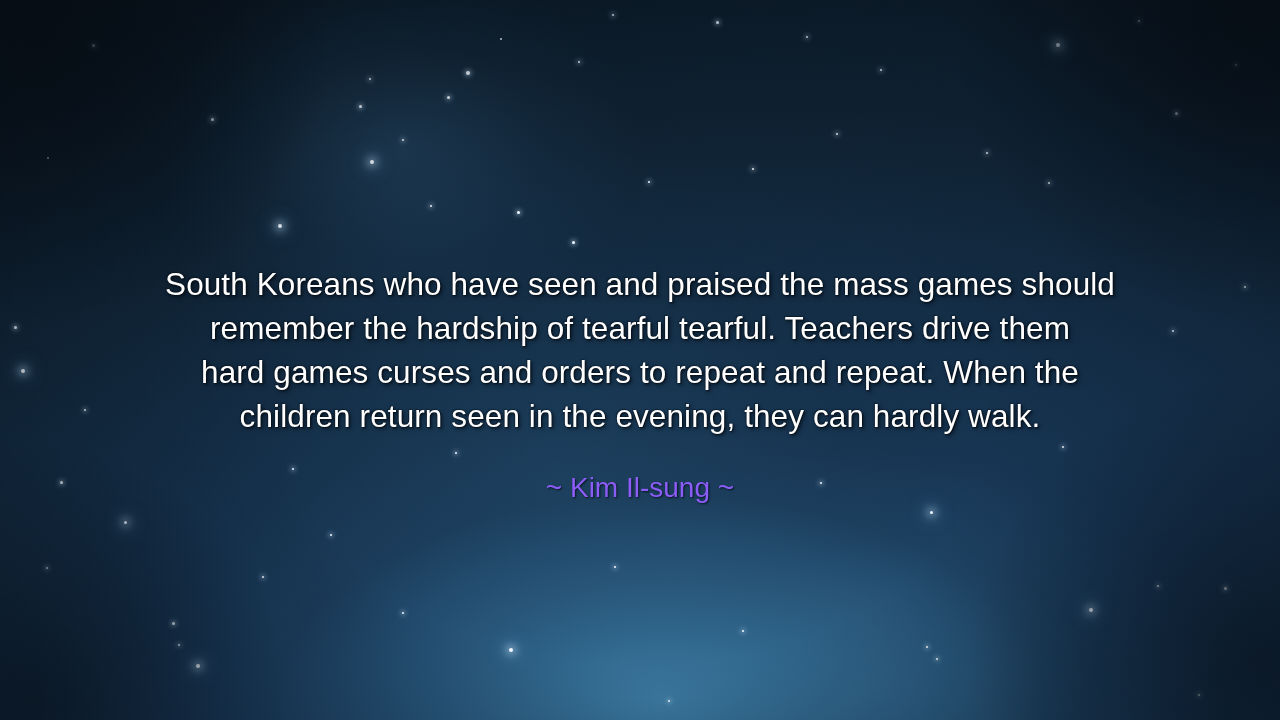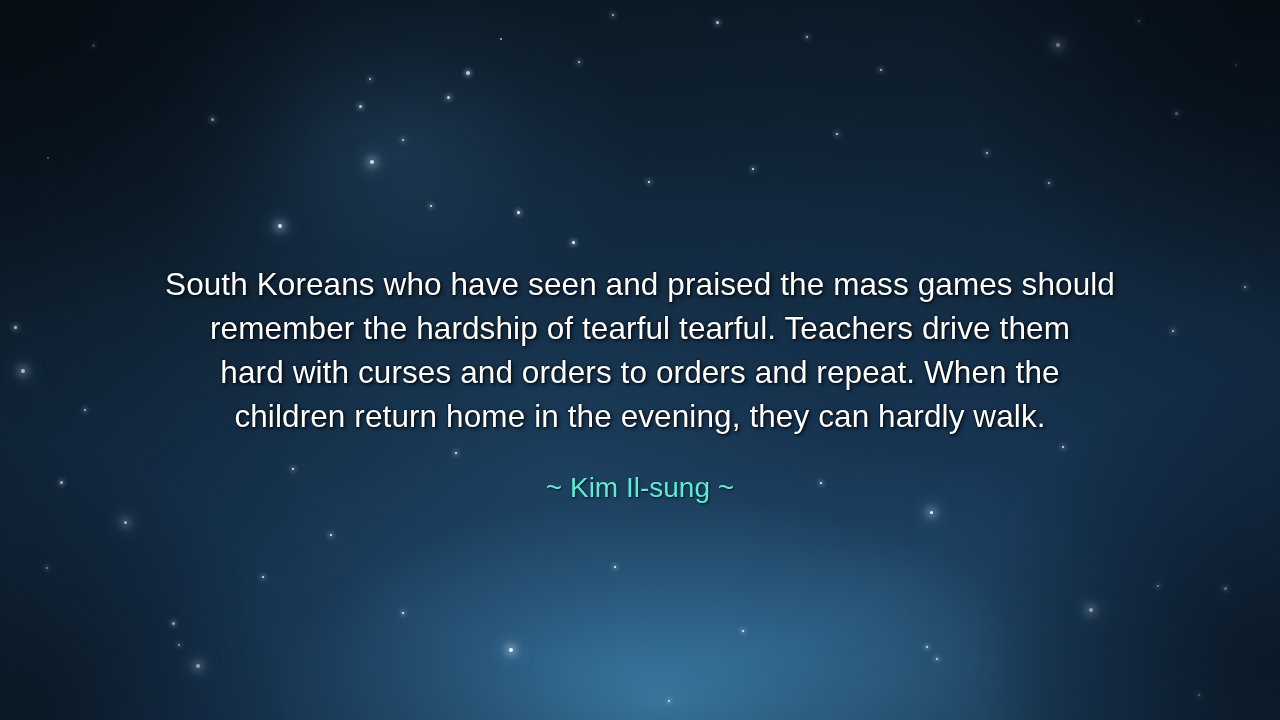--- a/index.html
+++ b/index.html
@@ -118,21 +118,21 @@
        1px 1px 2px rgba(2,8,14,0.85),
        2px 2px 4px rgba(2,8,14,0.55),
       -1px -1px 1px rgba(2,8,14,0.35);
   }
   #quote-attribution {
     position: absolute;
     left: 0;
     right: 0;
     top: 470px;
     text-align: center;
-    color: #5eead4;
+    color: #8b5cf6;
     font-size: 28px;
     line-height: 36px;
     white-space: nowrap;
     text-shadow: 1px 1px 2px rgba(2,10,18,0.75);
   }
 </style>
 </head>
 <body>
 
 <div id="quote-card">
@@ -200,19 +200,19 @@
     <span class="star glow" style="left:455px; top:452px; width:2px; height:2px;"></span>
     <span class="star glow" style="left:292px; top:468px; width:2px; height:2px;"></span>
   </div>
 
   <div class="sky-vignette"></div>
   <div class="sky-corner-dark"></div>
 
   <div id="quote-block">
     <span class="quote-line">South Koreans who have seen and praised the mass games should</span>
     <span class="quote-line">remember the hardship of tearful tearful. Teachers drive them</span>
-    <span class="quote-line">hard with curses and orders to orders and repeat. When the</span>
-    <span class="quote-line">children return home in the evening, they can hardly walk.</span>
+    <span class="quote-line">hard games curses and orders to repeat and repeat. When the</span>
+    <span class="quote-line">children return seen in the evening, they can hardly walk.</span>
   </div>
 
   <div id="quote-attribution">~ Kim Il-sung ~</div>
 
 </div>
 
 </body></html>

